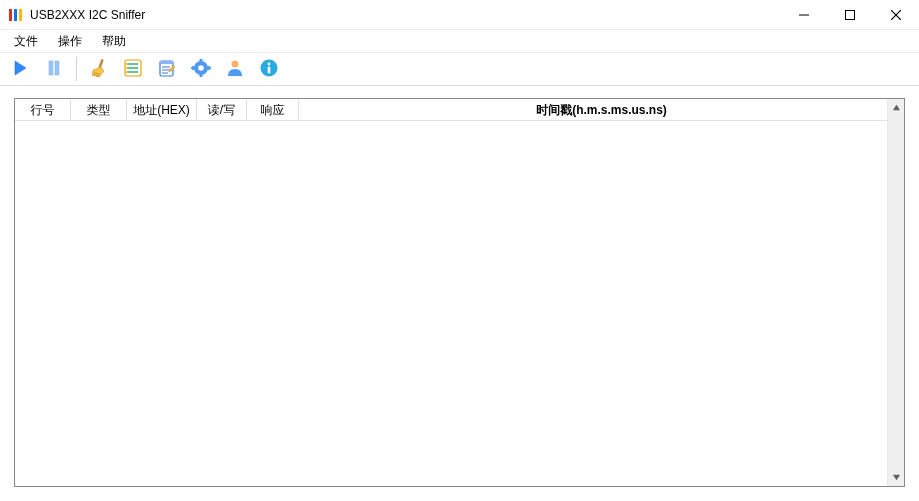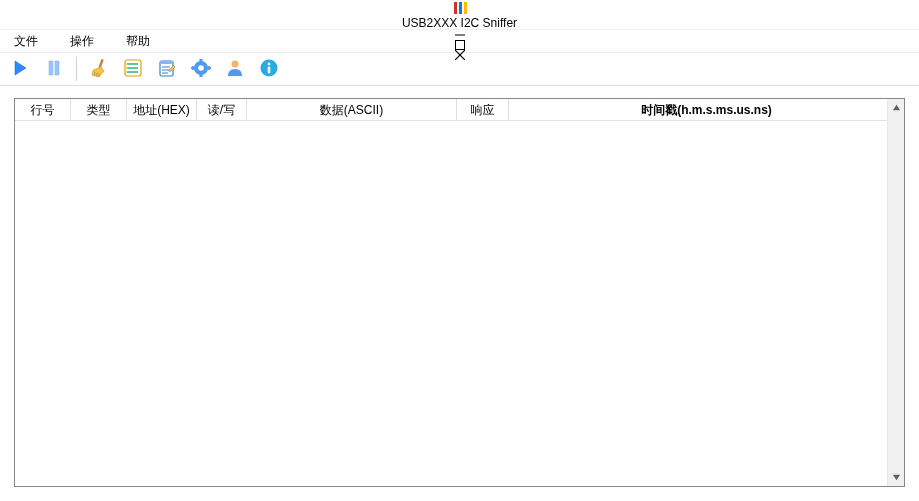--- a/index.html
+++ b/index.html
@@ -12,21 +12,20 @@
     color: #000;
     overflow: hidden;
   }
   
   .titlebar {
     height: 30px;
     display: flex;
     align-items: center;
     border-bottom: 1px solid #f0f0f0;
     background: #ffffff;
-    flex-direction: column;
   }
   .titlebar .app-icon {
     width: 16px; height: 16px;
     margin: 0 6px 0 8px;
     display: flex; align-items: center; justify-content: center;
   }
   .titlebar .title {
     flex: 0 0 auto;
     font-size: 12px;
     color: #000;
@@ -38,21 +37,21 @@
     color: #000;
   }
   .win-btn svg { width: 10px; height: 10px; }
 
   
   .menubar {
     height: 22px;
     display: flex;
     align-items: center;
     padding: 0 6px;
-    gap: 16px;
+    gap: 4px;
     font-size: 12px;
   }
   .menu-item {
     padding: 2px 8px;
     border-radius: 2px;
   }
 
   
   .toolbar {
     height: 34px;
@@ -261,21 +260,20 @@
   </div>
 </div>
 
 <div class="content">
   <div class="table-container">
     <div class="table-header">
       <div class="th" style="width:56px">行号</div>
       <div class="th" style="width:56px">类型</div>
       <div class="th" style="width:70px">地址(HEX)</div>
       <div class="th" style="width:50px">读/写</div>
-      <div class="th" style="width:210px">数据(ASCII)</div>
       <div class="th" style="width:52px">响应</div>
       <div class="th" style="flex:1">时间戳(h.m.s.ms.us.ns)</div>
     </div>
     <div class="table-body"></div>
     <div class="vscroll">
       <div class="arrow">
         <svg width="9" height="9" viewBox="0 0 10 10">
             <polygon points="5,2 9,8 1,8" fill="#606060"></polygon>
           </svg>
       </div>

